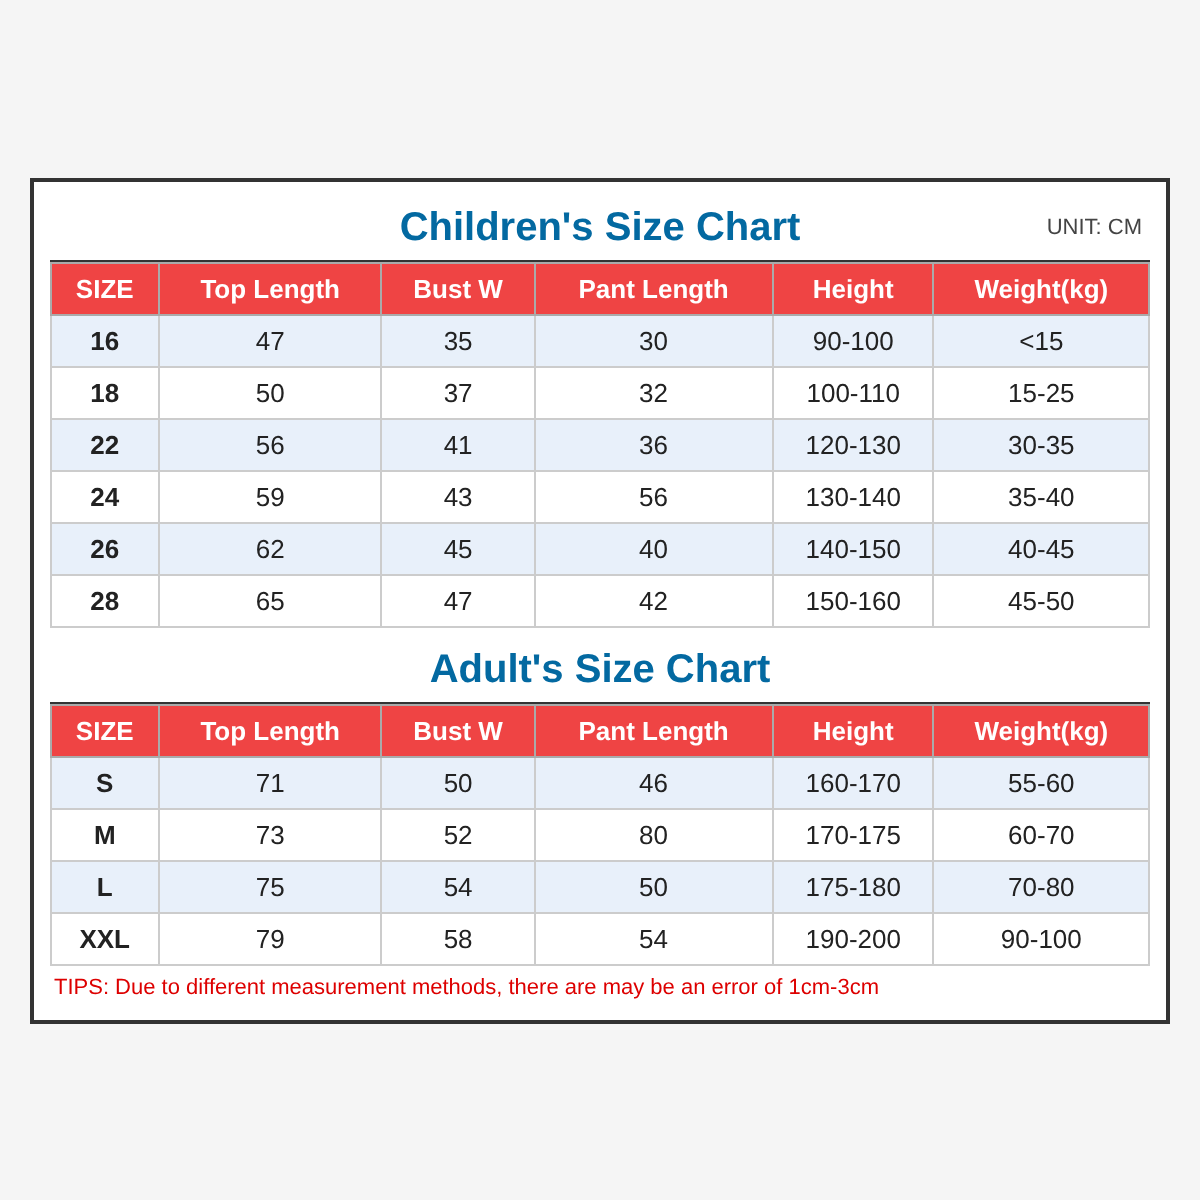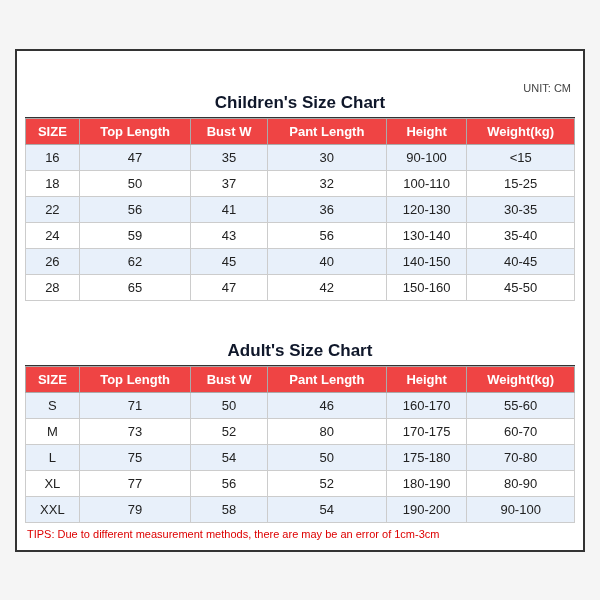--- a/index.html
+++ b/index.html
@@ -20,24 +20,23 @@
     }
     .section-title-row {
       display: flex;
       align-items: center;
       justify-content: center;
       position: relative;
       padding: 4px 0;
       border-bottom: 1px solid #333;
     }
     .section-title {
-      font-size: 17px;
+      font-size: 20px;
       font-weight: bold;
-      color: #0f172a;
-      margin-top: 30px;
+      color: #0369a1;
     }
     .unit-label {
       position: absolute;
       right: 4px;
       font-size: 11px;
       color: #444;
     }
     table {
       width: 100%;
       border-collapse: collapse;
@@ -61,21 +60,21 @@
       background: #fff;
     }
     tbody td {
       padding: 5px 4px;
       text-align: center;
       border: 1px solid #ccc;
       font-size: 13px;
       color: #222;
     }
     tbody td:first-child {
-      font-weight: normal;
+      font-weight: bold;
     }
     .section-gap {
       height: 6px;
       background: #fff;
     }
     .tips-row {
       padding: 5px 2px 2px 2px;
       font-size: 11px;
       color: #d00;
     }
@@ -187,28 +186,20 @@
         </tr>
         <tr>
           <td>L</td>
           <td>75</td>
           <td>54</td>
           <td>50</td>
           <td>175-180</td>
           <td>70-80</td>
         </tr>
         <tr>
-          <td>XL</td>
-          <td>77</td>
-          <td>56</td>
-          <td>52</td>
-          <td>180-190</td>
-          <td>80-90</td>
-        </tr>
-        <tr>
           <td>XXL</td>
           <td>79</td>
           <td>58</td>
           <td>54</td>
           <td>190-200</td>
           <td>90-100</td>
         </tr>
       </tbody>
   </table>
 

